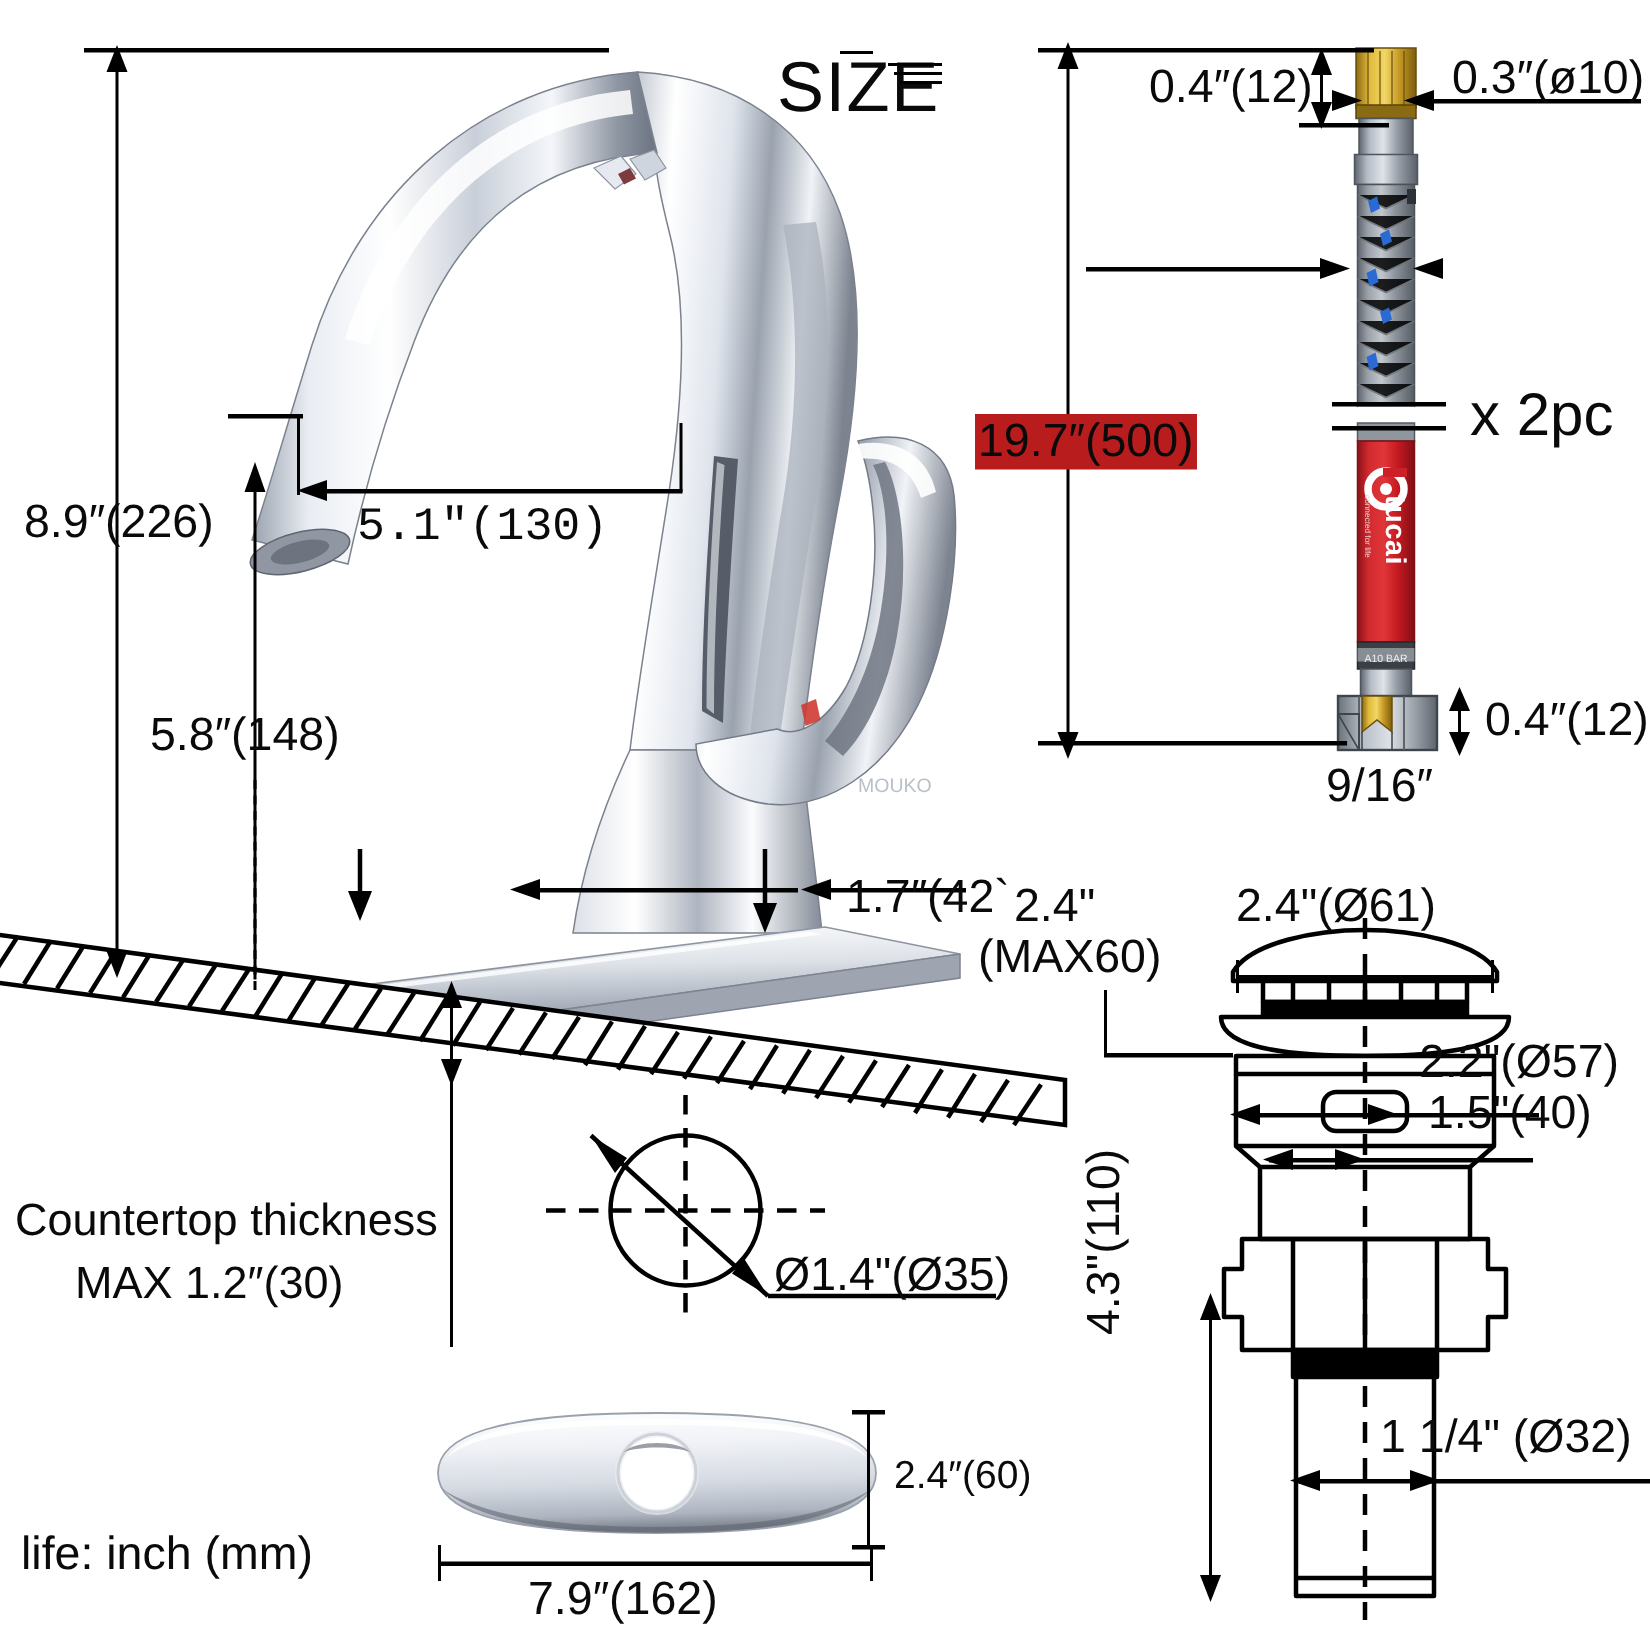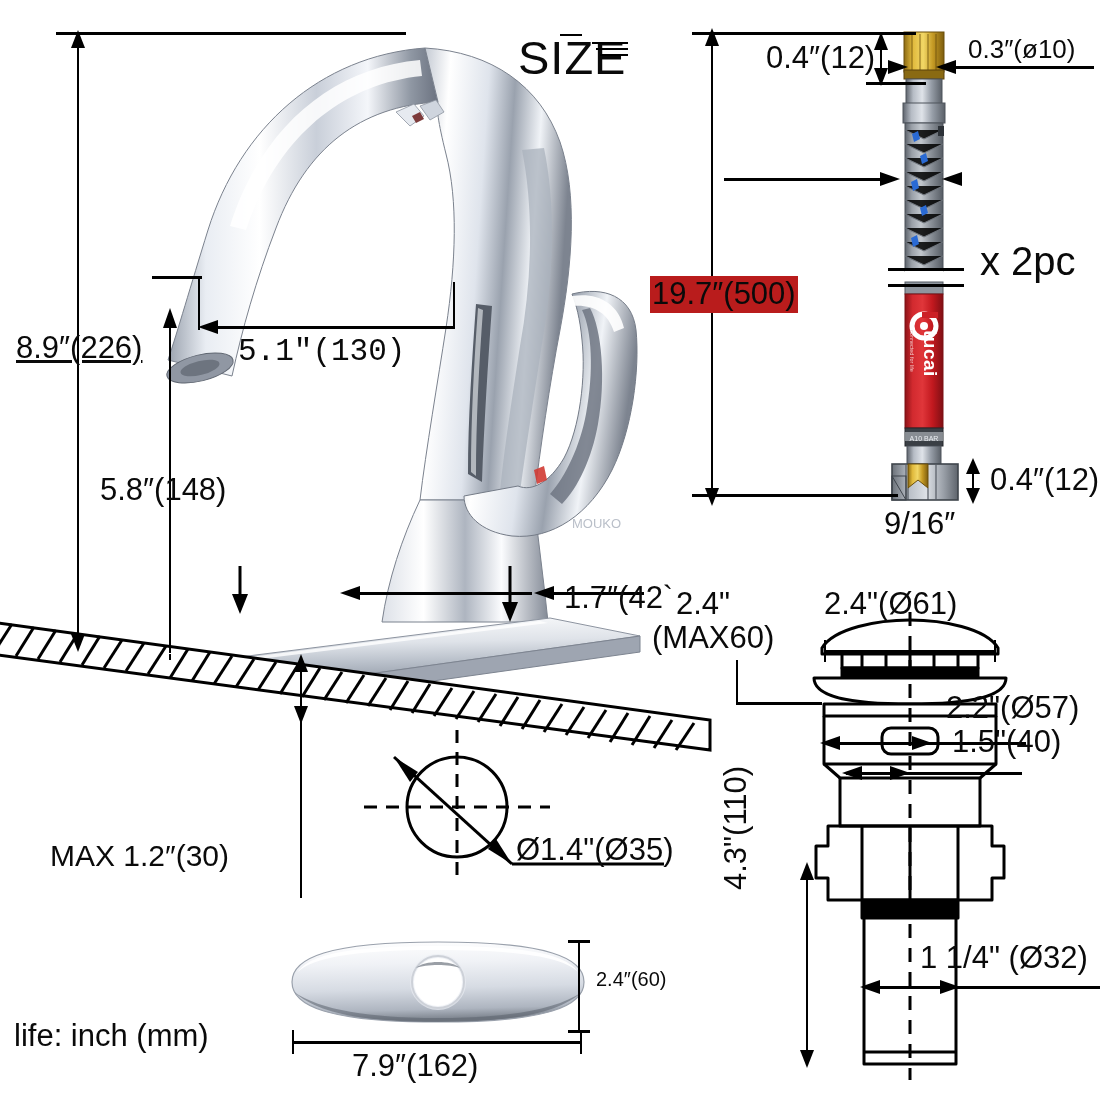--- a/index.html
+++ b/index.html
@@ -184,21 +184,21 @@
     </g>
   </svg>
 
   <div class="ln vln" style="left:77px; top:36px; height:608px;"></div>
   <svg style="left:66px; top:28px;" width="26" height="628">
     <path d="M 12 2 L 5 20 L 19 20 Z" fill="#000"></path>
     <path d="M 12 624 L 5 606 L 19 606 Z" fill="#000"></path>
   </svg>
 
   <div class="ln hln" style="left:56px; top:32px; width:350px; height:3px;"></div>
-  <div class="lbl" style="left:16px; top:330px; font-size:31px;text-decoration:underline;">8.9″(226)</div>
+  <div class="lbl" style="left:16px; top:330px; font-size:31px;">8.9″(226)</div>
 
   <div class="ln vln" style="left:169px; top:318px; height:335px;"></div>
   <svg style="left:158px; top:306px;" width="26" height="40">
     <path d="M 12 2 L 5 22 L 19 22 Z" fill="#000"></path>
   </svg>
   <div class="dash-v" style="left:169px; top:520px; height:140px;"></div>
   <div class="lbl" style="left:100px; top:472px; font-size:31px;">5.8″(148)</div>
 
   <div class="ln hln" style="left:210px; top:326px; width:245px; height:3px;"></div>
   <svg style="left:196px; top:316px;" width="34" height="26">
@@ -232,20 +232,21 @@
     <path d="M 12 74 L 5 56 L 19 56 Z" fill="#000"></path>
   </svg>
 
   <svg style="left:60px; top:566px;" width="500" height="60">
     <line x1="180" y1="0" x2="180" y2="36" stroke="#000" stroke-width="3"></line>
     <path d="M 180 48 L 172 28 L 188 28 Z" fill="#000"></path>
     <line x1="450" y1="0" x2="450" y2="44" stroke="#000" stroke-width="3"></line>
     <path d="M 450 56 L 442 36 L 458 36 Z" fill="#000"></path>
   </svg>
 
+  <div class="lbl" style="left:10px; top:796px; font-size:30px;">Countertop thickness</div>
   <div class="lbl" style="left:50px; top:838px; font-size:30px;">MAX 1.2″(30)</div>
 
   <div class="lbl" style="left:14px; top:1018px; font-size:31px;">life: inch (mm)</div>
 
   <svg style="left:352px; top:712px;" width="320" height="180" viewBox="0 0 320 180">
 
     <line x1="105" y1="18" x2="105" y2="172" stroke="#000" stroke-width="3" stroke-dasharray="13 9"></line>
     <line x1="12" y1="95" x2="198" y2="95" stroke="#000" stroke-width="3" stroke-dasharray="13 9"></line>
 
     <circle cx="105" cy="95" r="50" fill="none" stroke="#000" stroke-width="3"></circle>
@@ -280,21 +281,21 @@
   </svg>
 
   <div class="ln hln" style="left:292px; top:1041px; width:290px; height:3px;"></div>
   <div class="ln vln" style="left:292px; top:1030px; height:24px;"></div>
   <div class="ln vln" style="left:580px; top:1030px; height:24px;"></div>
   <div class="lbl" style="left:352px; top:1048px; font-size:31px;">7.9″(162)</div>
 
   <div class="ln vln" style="left:578px; top:940px; height:92px;"></div>
   <div class="ln hln" style="left:568px; top:940px; width:22px; height:3px;"></div>
   <div class="ln hln" style="left:568px; top:1030px; width:22px; height:3px;"></div>
-  <div class="lbl" style="left:596px; top:968px; font-size:20px;">2.4″(60)</div>
+  <div class="lbl" style="left:596px; top:968px; font-size:26px;">2.4″(60)</div>
 
   <svg style="left:890px; top:30px;" width="68" height="470" viewBox="0 0 68 470">
     <defs>
       <linearGradient id="brassG" x1="0" y1="0" x2="1" y2="0">
         <stop offset="0%" stop-color="#8c6a12"></stop>
         <stop offset="22%" stop-color="#e0b93c"></stop>
         <stop offset="48%" stop-color="#f2d766"></stop>
         <stop offset="72%" stop-color="#c59a24"></stop>
         <stop offset="100%" stop-color="#7d5d0e"></stop>
       </linearGradient>
@@ -395,21 +396,21 @@
 
     <path d="M 8 18 L 22 18 L 22 42 L 8 42 Z" fill="none" stroke="#3f454c" stroke-width="1.2"></path>
     <line x1="8" y1="18" x2="22" y2="42" stroke="#3f454c" stroke-width="1"></line>
     <line x1="24" y1="30" x2="24" y2="42" stroke="#3f454c" stroke-width="1"></line>
     <line x1="44" y1="30" x2="44" y2="42" stroke="#3f454c" stroke-width="1"></line>
   </svg>
 
   <div class="ln hln" style="left:888px; top:268px; width:76px; height:3px;"></div>
   <div class="ln hln" style="left:888px; top:284px; width:76px; height:3px;"></div>
 
-  <div class="lbl" style="left:980px; top:238px; font-size:40px;">x 2pc</div>
+  <div class="lbl" style="left:980px; top:254px; font-size:40px;">x 2pc</div>
 
   <div class="ln vln" style="left:711px; top:34px; height:464px;"></div>
   <svg style="left:700px; top:26px;" width="26" height="484">
     <path d="M 12 2 L 5 20 L 19 20 Z" fill="#000"></path>
     <path d="M 12 480 L 5 462 L 19 462 Z" fill="#000"></path>
   </svg>
   <div class="ln hln" style="left:692px; top:32px; width:224px; height:3px;"></div>
   <div class="ln hln" style="left:692px; top:494px; width:206px; height:3px;"></div>
 
   <div class="lbl" style="left:650px; top:276px; font-size:31px; background:#b91c1c; padding:0 2px;">19.7″(500)</div>
@@ -422,21 +423,21 @@
   </svg>
   <div class="lbl" style="left:766px; top:40px; font-size:31px;">0.4″(12)</div>
 
   <div class="ln hln" style="left:948px; top:66px; width:146px; height:3px;"></div>
   <svg style="left:934px; top:56px;" width="32" height="26">
     <path d="M 2 11 L 22 4 L 22 18 Z" fill="#000"></path>
   </svg>
   <svg style="left:884px; top:56px;" width="32" height="26">
     <path d="M 24 11 L 4 4 L 4 18 Z" fill="#000"></path>
   </svg>
-  <div class="lbl" style="left:968px; top:34px; font-size:26px;">0.3″(ø10)</div>
+  <div class="lbl" style="left:968px; top:34px; font-size:31px;">0.3″(ø10)</div>
 
   <div class="ln hln" style="left:724px; top:178px; width:166px; height:3px;"></div>
   <svg style="left:876px; top:168px;" width="32" height="26">
     <path d="M 24 11 L 4 4 L 4 18 Z" fill="#000"></path>
   </svg>
   <svg style="left:940px; top:168px;" width="32" height="26">
     <path d="M 2 11 L 22 4 L 22 18 Z" fill="#000"></path>
   </svg>
 
   <div class="ln vln" style="left:972px; top:462px; height:36px;"></div>

